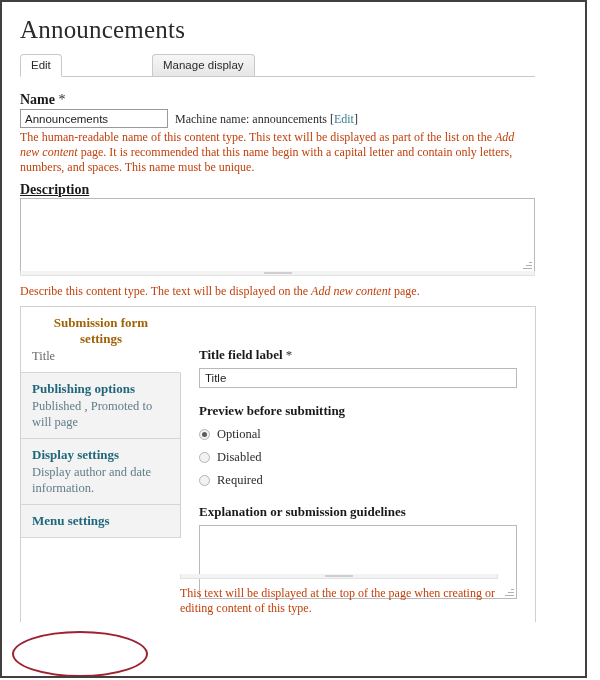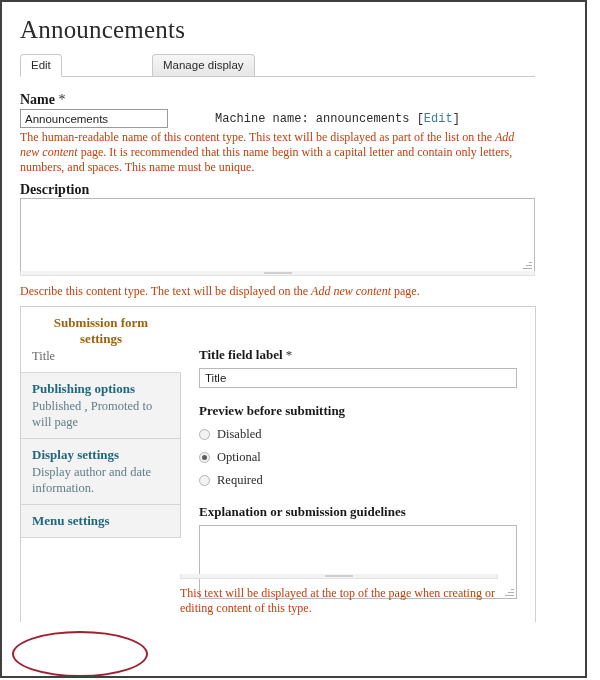--- a/index.html
+++ b/index.html
@@ -105,36 +105,35 @@
     font-family: "Liberation Sans", sans-serif;
     font-size: 11.5px;
     color: #1d1d1d;
     padding: 0 4px;
     box-sizing: border-box;
   }
   .machine-name {
     position: absolute;
     left: 173px;
     top: 110px;
-    font-family: Liberation Mono, monospace;
+    font-family: Liberation Serif, serif;
     font-size: 12px;
     color: #2b2b2b;
     white-space: nowrap;
-    margin-left: 40px;
   }
   .machine-name .link { color: #3c7c92; }
   .name-help {
     position: absolute;
     left: 18px;
     top: 128px;
     width: 516px;
   }
 
   
-  .description-label { position: absolute; left: 18px; top: 180px; }
+  .description-label { position: absolute; left: 18px; top: 180px; text-decoration: underline; }
   .description-box {
     position: absolute;
     left: 18px;
     top: 196px;
     width: 515px;
     height: 74px;
     border: 1px solid #b9b9b9;
     background: #ffffff;
     box-sizing: border-box;
   }
@@ -396,26 +395,26 @@
     <div class="vtab-pane">
       <div class="pane-label">
         <span>Title field label</span>
         <span class="req">*</span>
       </div>
       <input class="title-input" type="text" value="Title" style="">
 
       <div class="pane-label preview-head">Preview before submitting</div>
 
       <div class="radio-row">
+        <span class="radio checked"></span>
+        <span class="radio-label">Optional</span>
+      </div>
+      <div class="radio-row">
         <span class="radio"></span>
         <span class="radio-label">Disabled</span>
-      </div>
-      <div class="radio-row">
-        <span class="radio checked"></span>
-        <span class="radio-label">Optional</span>
       </div>
       <div class="radio-row">
         <span class="radio"></span>
         <span class="radio-label">Required</span>
       </div>
 
       <div class="pane-label explanation-head">Explanation or submission guidelines</div>
       <div class="explanation-box">
         <textarea style="width: 100%; height: 100%; border: none; outline: none; resize: none; font-family: &quot;Liberation Sans&quot;, sans-serif; font-size: 11.5px; padding: 3px; box-sizing: border-box; background: transparent;"></textarea>
         <div class="resize-grip">

